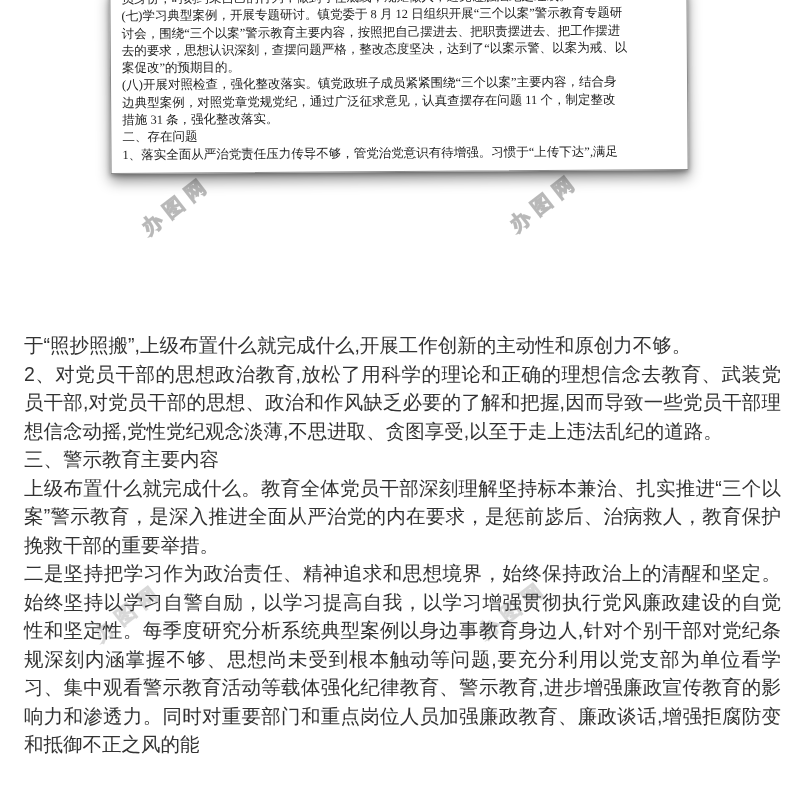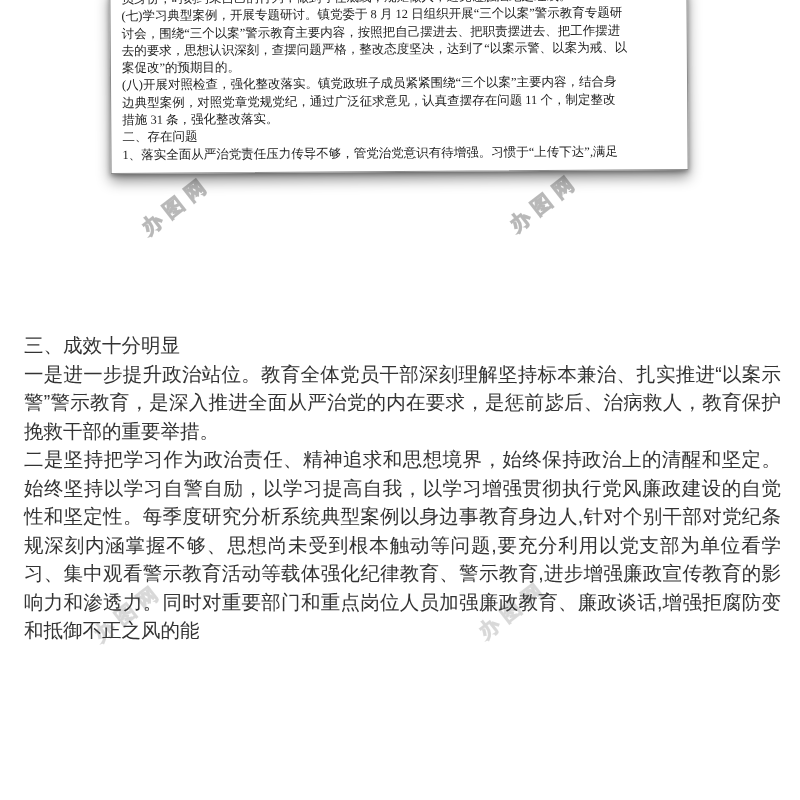--- a/index.html
+++ b/index.html
@@ -85,16 +85,18 @@
   <div class="pline">去的要求，思想认识深刻，查摆问题严格，整改态度坚决，达到了“以案示警、以案为戒、以</div>
   <div class="pline">案促改”的预期目的。</div>
   <div class="pline">(八)开展对照检查，强化整改落实。镇党政班子成员紧紧围绕“三个以案”主要内容，结合身</div>
   <div class="pline">边典型案例，对照党章党规党纪，通过广泛征求意见，认真查摆存在问题 11 个，制定整改</div>
   <div class="pline">措施 31 条，强化整改落实。</div>
   <div class="pline">二、存在问题</div>
   <div class="pline">1、落实全面从严治党责任压力传导不够，管党治党意识有待增强。习惯于“上传下达”,满足</div>
 </div>
 
 <div class="doc-body">
-  <p>三、成效十分明显</p>
-  <p>一是进一步提升政治站位。教育全体党员干部深刻理解坚持标本兼治、扎实推进“以案示警”警示教育，是深入推进全面从严治党的内在要求，是惩前毖后、治病救人，教育保护挽救干部的重要举措。</p>
+  <p>于“照抄照搬”,上级布置什么就完成什么,开展工作创新的主动性和原创力不够。</p>
+  <p>2、对党员干部的思想政治教育,放松了用科学的理论和正确的理想信念去教育、武装党员干部,对党员干部的思想、政治和作风缺乏必要的了解和把握,因而导致一些党员干部理想信念动摇,党性党纪观念淡薄,不思进取、贪图享受,以至于走上违法乱纪的道路。</p>
+  <p>三、警示教育主要内容</p>
+  <p>上级布置什么就完成什么。教育全体党员干部深刻理解坚持标本兼治、扎实推进“三个以案”警示教育，是深入推进全面从严治党的内在要求，是惩前毖后、治病救人，教育保护挽救干部的重要举措。</p>
   <p>二是坚持把学习作为政治责任、精神追求和思想境界，始终保持政治上的清醒和坚定。始终坚持以学习自警自励，以学习提高自我，以学习增强贯彻执行党风廉政建设的自觉性和坚定性。每季度研究分析系统典型案例以身边事教育身边人,针对个别干部对党纪条规深刻内涵掌握不够、思想尚未受到根本触动等问题,要充分利用以党支部为单位看学习、集中观看警示教育活动等载体强化纪律教育、警示教育,进步增强廉政宣传教育的影响力和渗透力。同时对重要部门和重点岗位人员加强廉政教育、廉政谈话,增强拒腐防变和抵御不正之风的能</p>
 </div>
 
 </body></html>

